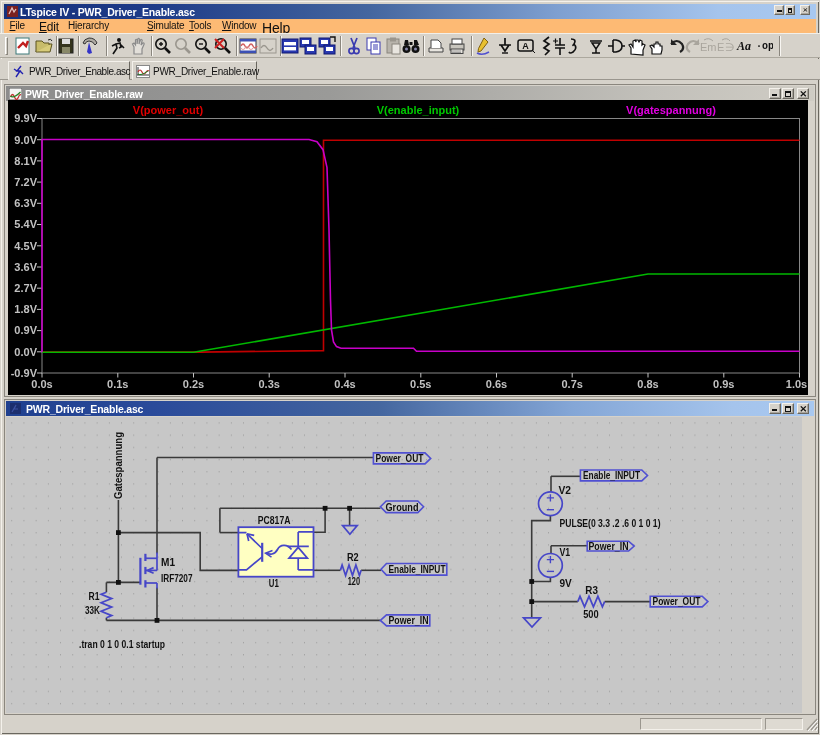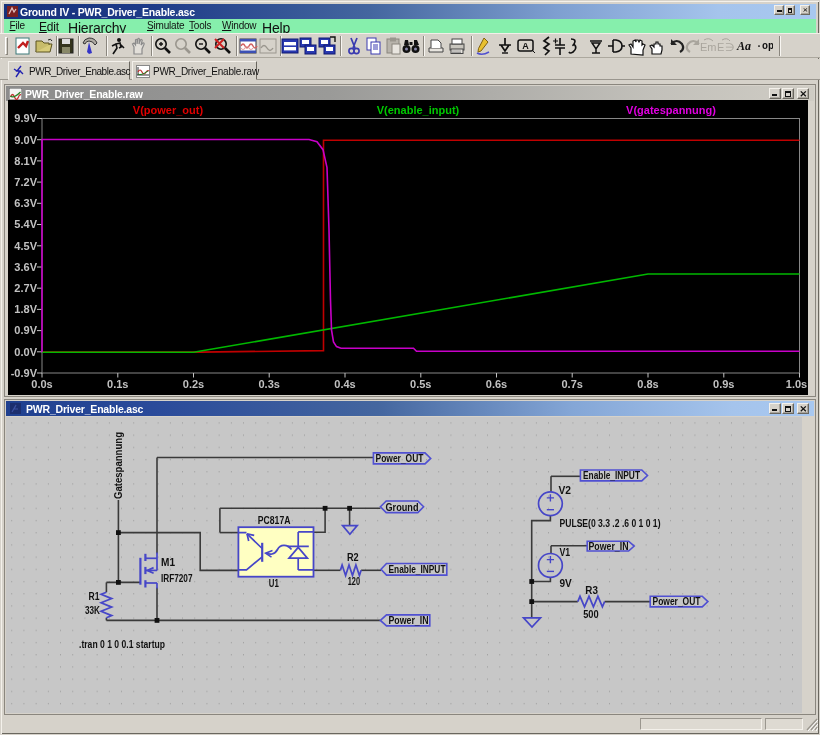--- a/index.html
+++ b/index.html
@@ -3,37 +3,37 @@
 *{margin:0;padding:0;box-sizing:border-box}
 body{width:820px;height:735px;position:relative;overflow:hidden;font-family:"Liberation Sans",sans-serif;background:#d6d2ca;}
 .t{position:absolute;white-space:pre;}
 </style></head><body>
 <div style="position:absolute;inset:0;border:1px solid #d6d2ca;box-shadow:inset 1px 1px 0 #f4f1eb, inset -1px -1px 0 #6a675f;"></div>
 <div style="position:absolute;left:4px;top:4px;width:812px;height:15px;background:linear-gradient(90deg,#16317c 0%,#1e3b88 18%,#44669f 45%,#7e9fd0 68%,#a5c4ec 88%,#a8c8f0 100%);">
 <svg width="11" height="11" style="position:absolute;left:3px;top:2px" viewBox="0 0 11 11">
       <rect width="11" height="11" fill="#7a2020"></rect>
       <path d="M2,8 L5,2 L7,6 L9,3" stroke="#e0c0c0" stroke-width="1.3" fill="none"></path>
     </svg>
-<div class="t" style="left:16px;top:2px;font-size:10.5px;letter-spacing:-0.2px;font-weight:bold;color:#fff;">Ground IV - PWR_Driver_Enable.asc</div>
+<div class="t" style="left:16px;top:2px;font-size:10.5px;letter-spacing:-0.2px;font-weight:bold;color:#fff;">LTspice IV - PWR_Driver_Enable.asc</div>
 <div style="position:absolute;left:770px;top:1px;width:10px;height:10px;background:#d6d2ca;border:1px solid;border-color:#f4f1eb #6a675f #6a675f #f4f1eb;box-shadow:inset -1px -1px 0 #a8a49c">
       <div style="position:absolute;left:2px;bottom:2px;width:5px;height:2px;background:#111"></div>
     </div>
     <div style="position:absolute;left:781px;top:1px;width:10px;height:10px;background:#d6d2ca;border:1px solid;border-color:#f4f1eb #6a675f #6a675f #f4f1eb;box-shadow:inset -1px -1px 0 #a8a49c">
       <div style="position:absolute;left:2px;top:1.5px;width:4px;height:5px;border:1px solid #111;border-top-width:2px"></div>
     </div>
     <div style="position:absolute;left:796px;top:1px;width:10px;height:10px;background:#d6d2ca;border:1px solid;border-color:#f4f1eb #6a675f #6a675f #f4f1eb;box-shadow:inset -1px -1px 0 #a8a49c">
       <svg width="5" height="4" viewBox="0 0 9 8" style="position:absolute;left:1.5px;top:1.5px" preserveAspectRatio="none">
         <path d="M1,0.5 L7.5,7 M7.5,0.5 L1,7" stroke="#111" stroke-width="1.6"></path>
       </svg>
     </div>
 </div>
-<div style="position:absolute;left:4px;top:19px;width:812px;height:14px;background:#86efac;">
+<div style="position:absolute;left:4px;top:19px;width:812px;height:14px;background:#fdba74;">
 <div class="t" style="left:5.5px;top:1px;font-size:10px;letter-spacing:-0.2px;color:#111;"><span style="text-decoration:underline">F</span>ile</div>
 <div class="t" style="left:35px;top:1px;font-size:12px;letter-spacing:-0.2px;color:#111;"><span style="text-decoration:underline">E</span>dit</div>
-<div class="t" style="left:64px;top:1px;font-size:14px;letter-spacing:-0.2px;color:#111;">H<span style="text-decoration:underline">i</span>erarchy</div>
+<div class="t" style="left:64px;top:1px;font-size:10px;letter-spacing:-0.2px;color:#111;">H<span style="text-decoration:underline">i</span>erarchy</div>
 <div class="t" style="left:110px;top:15px;font-size:12px;letter-spacing:-0.2px;color:#111;"><span style="text-decoration:underline">V</span>iew</div>
 <div class="t" style="left:143px;top:1px;font-size:10px;letter-spacing:-0.2px;color:#111;"><span style="text-decoration:underline">S</span>imulate</div>
 <div class="t" style="left:185px;top:1px;font-size:10px;letter-spacing:-0.2px;color:#111;"><span style="text-decoration:underline">T</span>ools</div>
 <div class="t" style="left:218px;top:1px;font-size:10px;letter-spacing:-0.2px;color:#111;"><span style="text-decoration:underline">W</span>indow</div>
 <div class="t" style="left:258px;top:1px;font-size:14px;letter-spacing:-0.2px;color:#111;"><span style="text-decoration:underline">H</span>elp</div>
 </div>
 <div style="position:absolute;left:0;top:33px;width:820px;height:25px;background:#d6d2ca;border-top:1px solid #f2efe9;border-bottom:1px solid #aca89e;">
 <div style="position:absolute;left:5px;top:3px;width:3px;height:18px;border-left:1px solid #fff;border-top:1px solid #fff;border-right:1px solid #8a867e;border-bottom:1px solid #8a867e;"></div>
 <div style="position:absolute;left:55.5px;top:2px;width:2px;height:20px;border-left:1px solid #8a867e;border-right:1px solid #f8f6f2;"></div>
 <div style="position:absolute;left:78.0px;top:2px;width:2px;height:20px;border-left:1px solid #8a867e;border-right:1px solid #f8f6f2;"></div>

